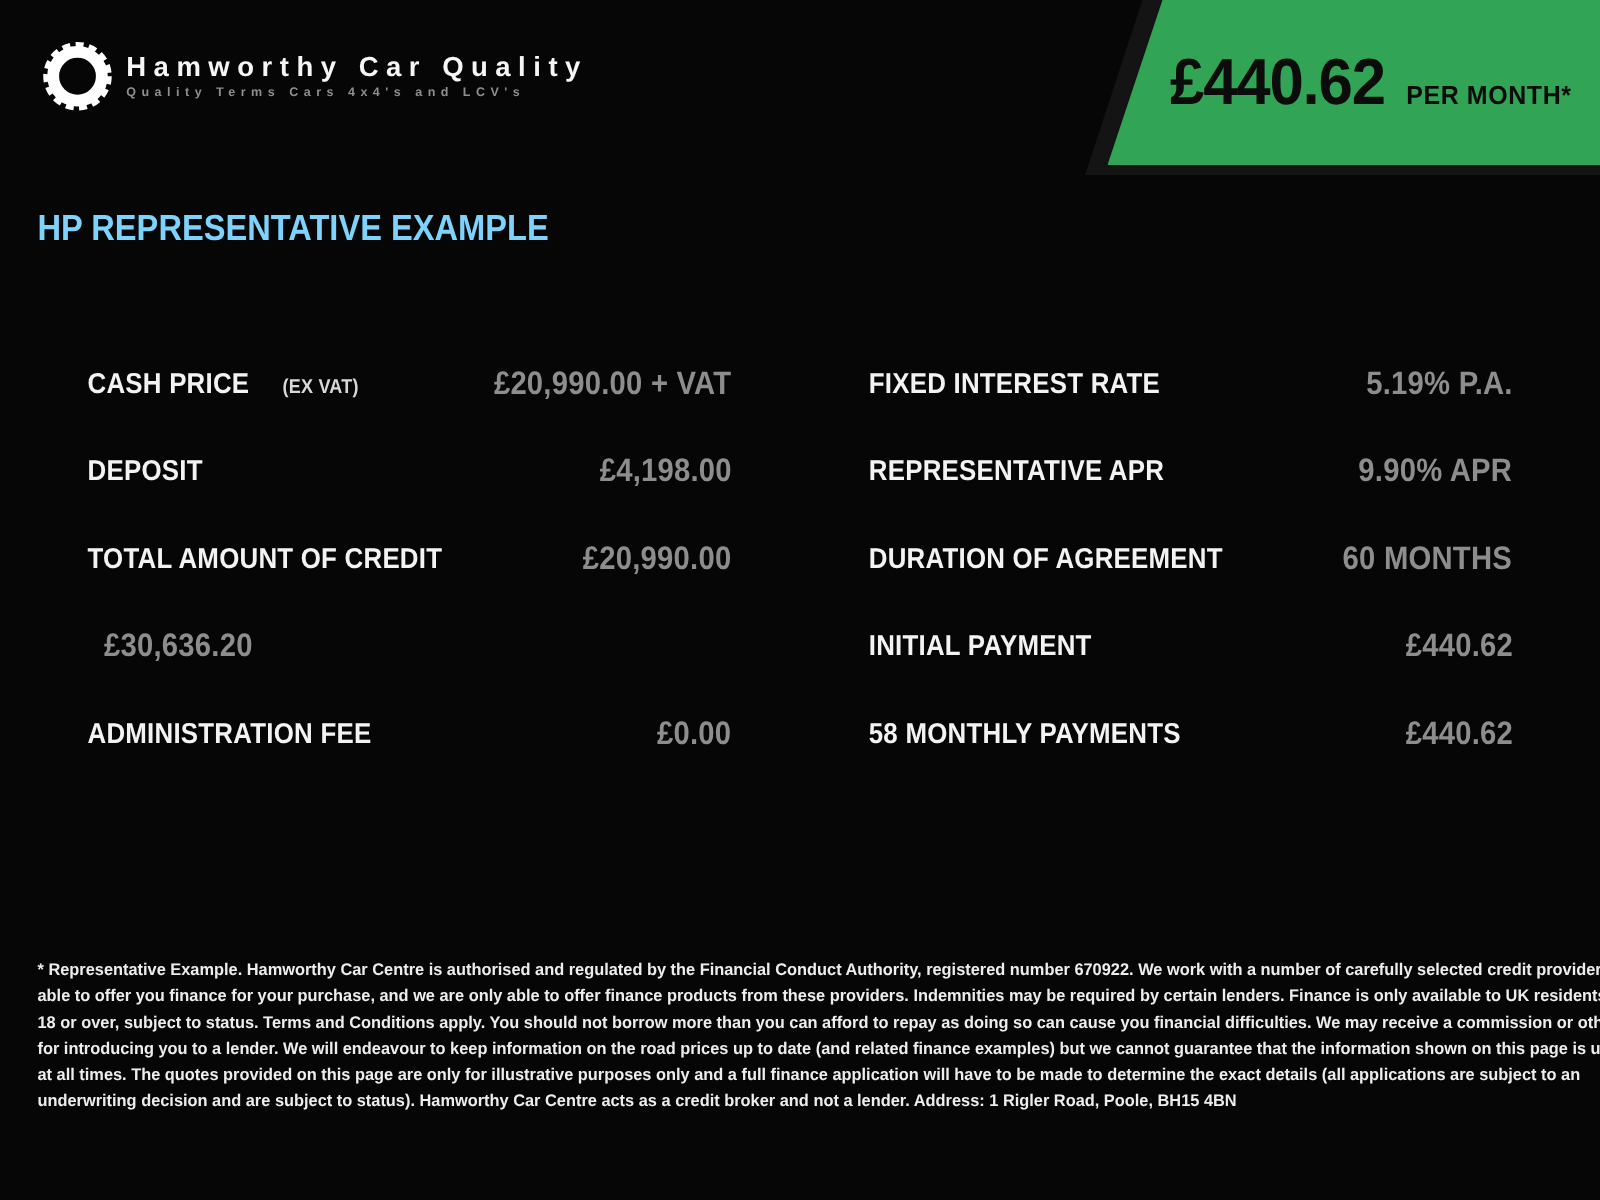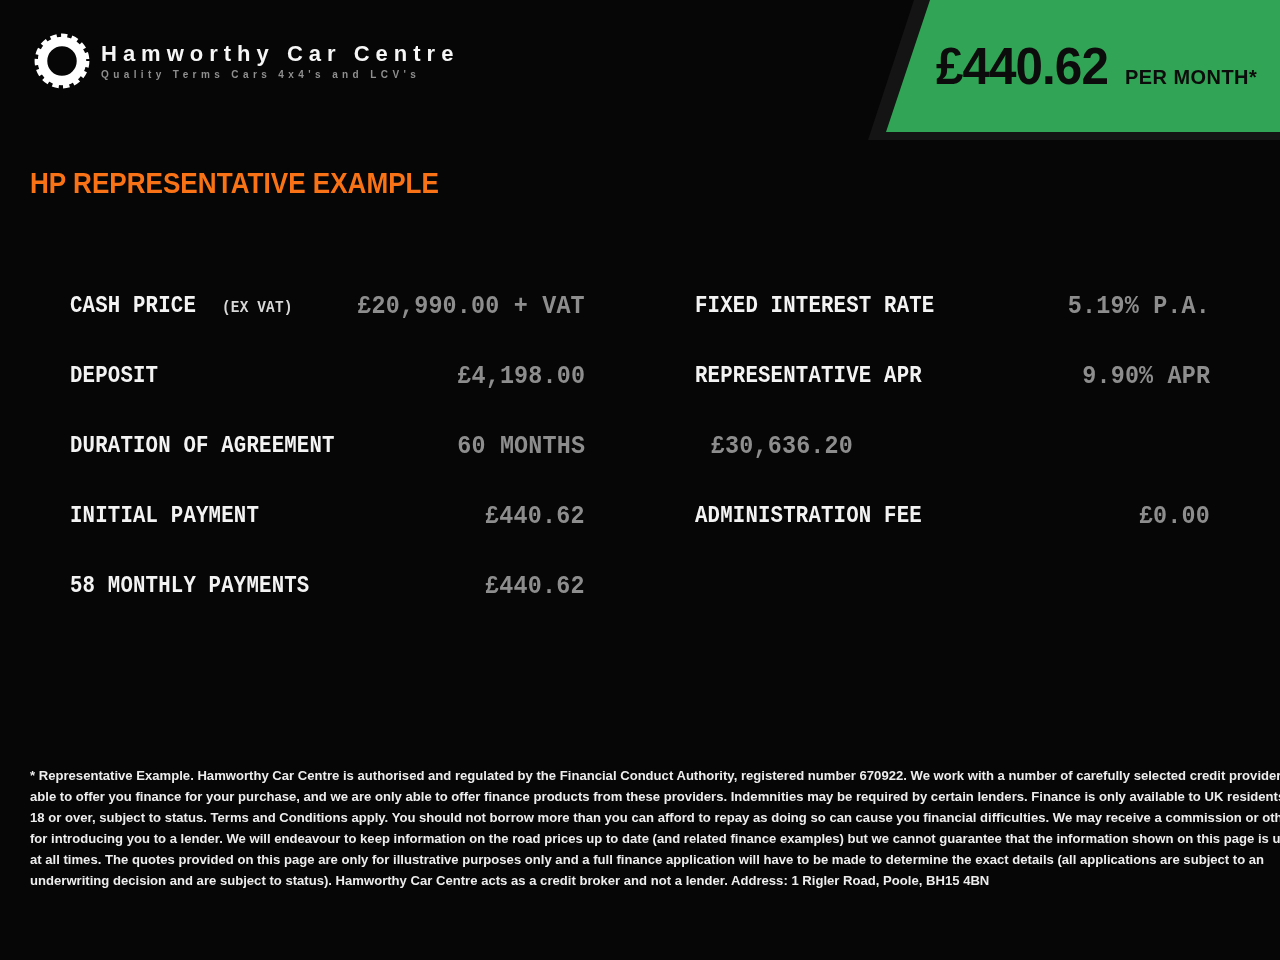--- a/index.html
+++ b/index.html
@@ -44,31 +44,31 @@
   .banner-price {
     color:#0c0c0c; font-size:52px; font-weight:bold; letter-spacing:-1px; white-space:nowrap;
   }
   .banner-suffix {
     color:#0c0c0c; font-size:21px; font-weight:bold; letter-spacing:.5px; white-space:nowrap;
   }
 
   
   .heading {
     position:absolute; left:30px; top:167px;
-    color:#f97316; font-size:29px; font-weight:bold; letter-spacing:0;
+    color:#7dd3fc; font-size:29px; font-weight:bold; letter-spacing:0;
     margin:0;
   }
 
   
   .grid {
     position:absolute; left:70px; top:271px; width:1140px;
     display:grid; grid-template-columns:515px 515px; column-gap:110px;
   }
   .row {
-    height:70px; display:flex; justify-content:space-between; align-items:center;font-family:Liberation Mono, monospace;
+    height:70px; display:flex; justify-content:space-between; align-items:center;
   }
   .lbl {
     color:#f3f3f3; font-size:23px; font-weight:bold; letter-spacing:.2px;
     display:flex; align-items:baseline;
   }
   .lbl-suffix {
     color:#d8d8d8; font-size:16px; font-weight:bold; margin-left:12px; letter-spacing:.2px;
   }
   .val {
     color:#8d8d8d; font-size:26px; font-weight:bold; letter-spacing:.2px; text-align:right;
@@ -88,21 +88,21 @@
 <div class="stage">
 
   <div class="logo">
     <span>
       <svg width="58" height="58" viewBox="0 0 64 64" aria-hidden="true">
         <circle cx="32" cy="32" r="27" fill="none" stroke="#ffffff" stroke-width="6.5" stroke-dasharray="6.8 4.6"></circle>
         <circle cx="32" cy="32" r="21.5" fill="none" stroke="#ffffff" stroke-width="10.5"></circle>
       </svg>
     </span>
     <div class="logo-text">
-      <span class="logo-title">Hamworthy Car Centre</span>
+      <span class="logo-title">Hamworthy Car Quality</span>
       <span class="logo-tagline">Quality Terms Cars 4x4's and LCV's</span>
     </div>
   </div>
 
   <div class="banner-shadow"></div>
   <div class="banner">
     <div class="banner-inner">
       <span class="banner-price">£440.62</span>
       <span class="banner-suffix">PER MONTH*</span>
     </div>
@@ -134,20 +134,26 @@
     </div>
     <div class="row">
       <span class="lbl">
           <span class="cx">REPRESENTATIVE APR</span>
         </span>
       <span class="val cx-r">9.90% APR</span>
     </div>
 
     <div class="row">
       <span class="lbl">
+          <span class="cx">TOTAL AMOUNT OF CREDIT</span>
+        </span>
+      <span class="val cx-r">£20,990.00</span>
+    </div>
+    <div class="row">
+      <span class="lbl">
           <span class="cx">DURATION OF AGREEMENT</span>
         </span>
       <span class="val cx-r">60 MONTHS</span>
     </div>
 
     <div class="row">
       <span class="val cx-r">£30,636.20</span>
     </div>
     <div class="row">
       <span class="lbl">

